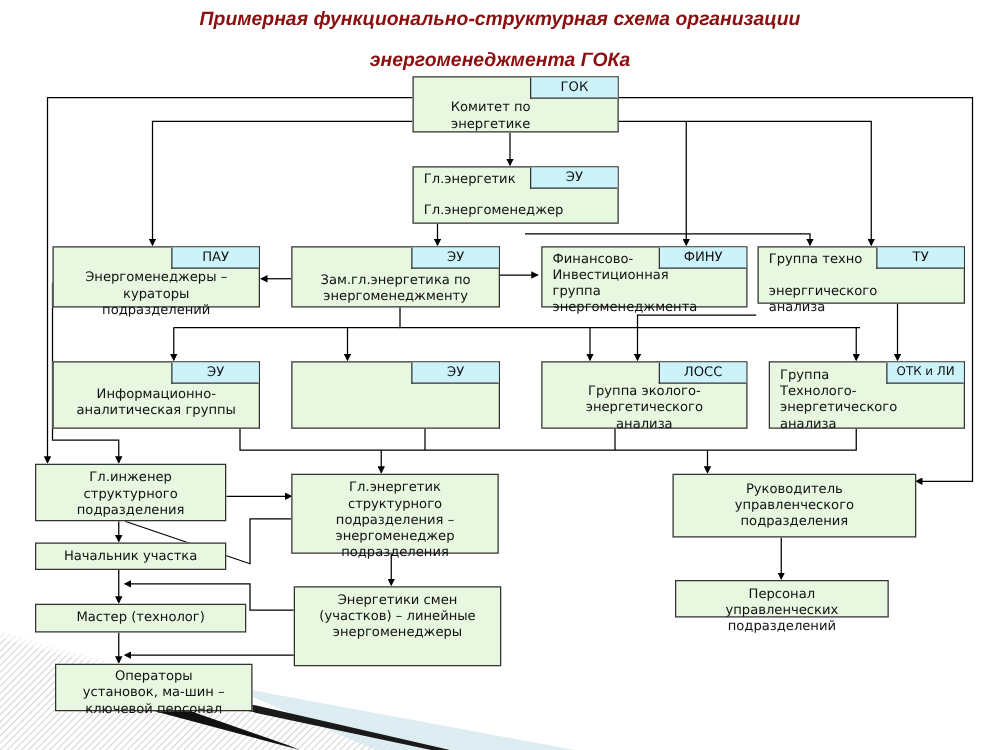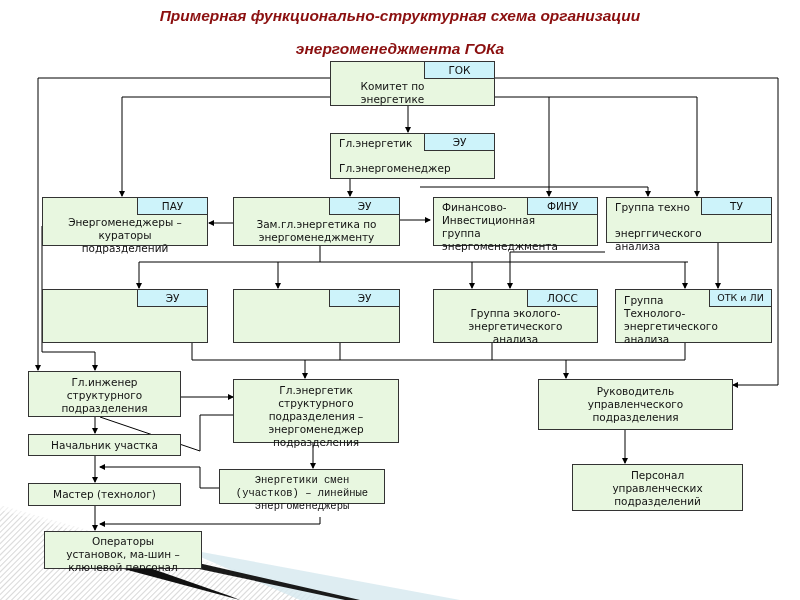--- a/index.html
+++ b/index.html
@@ -131,20 +131,22 @@
 
 <div class="box" style="left:606px;top:197px;width:166px;height:46px;">
   <div class="tag" style="width:70px;">ТУ</div>
   <div class="txtl" style="top:3px;">Группа техно</div>
   <div class="txtl" style="top:29px;">энерггического
 анализа</div>
 </div>
 
 <div class="box" style="left:42px;top:289px;width:166px;height:54px;">
   <div class="tag" style="width:70px;">ЭУ</div>
+  <div class="txt" style="top:19px;">Информационно-
+аналитическая группы</div>
 </div>
 
 <div class="box" style="left:233px;top:289px;width:167px;height:54px;">
   <div class="tag" style="width:70px;">ЭУ</div>
 </div>
 
 <div class="box" style="left:433px;top:289px;width:165px;height:54px;">
   <div class="tag" style="width:70px;">ЛОСС</div>
   <div class="txt" style="top:17px;">Группа эколого-
 энергетического
@@ -170,39 +172,39 @@
 структурного
 подразделения –
 энергоменеджер
 подразделения</div>
 </div>
 
 <div class="box" style="left:28px;top:434px;width:153px;height:22px;">
   <div class="txt" style="top:4px;">Начальник участка</div>
 </div>
 
-<div class="box" style="left:28px;top:483px;width:153px;height:23px;">
+<div class="box" style="left:28px;top:483px;width:169px;height:23px;">
   <div class="txt" style="top:4px;">Мастер (технолог)</div>
 </div>
 
-<div class="box" style="left:219px;top:469px;width:166px;height:35px;font-family:Liberation Mono, monospace;">
+<div class="box" style="left:235px;top:469px;width:166px;height:64px;">
   <div class="txt" style="top:4px;">Энергетики смен
 (участков) – линейные
 энергоменеджеры</div>
 </div>
 
 <div class="box" style="left:44px;top:531px;width:158px;height:38px;">
   <div class="txt" style="top:3px;">Операторы
 установок, ма-шин –
 ключевой персонал</div>
 </div>
 
 <div class="box" style="left:538px;top:379px;width:195px;height:51px;">
   <div class="txt" style="top:5px;">Руководитель
 управленческого
 подразделения</div>
 </div>
 
-<div class="box" style="left:572px;top:464px;width:171px;height:47px;">
+<div class="box" style="left:540px;top:464px;width:171px;height:30px;">
   <div class="txt" style="top:4px;">Персонал
 управленческих
 подразделений</div>
 </div>
 
 </body></html>

